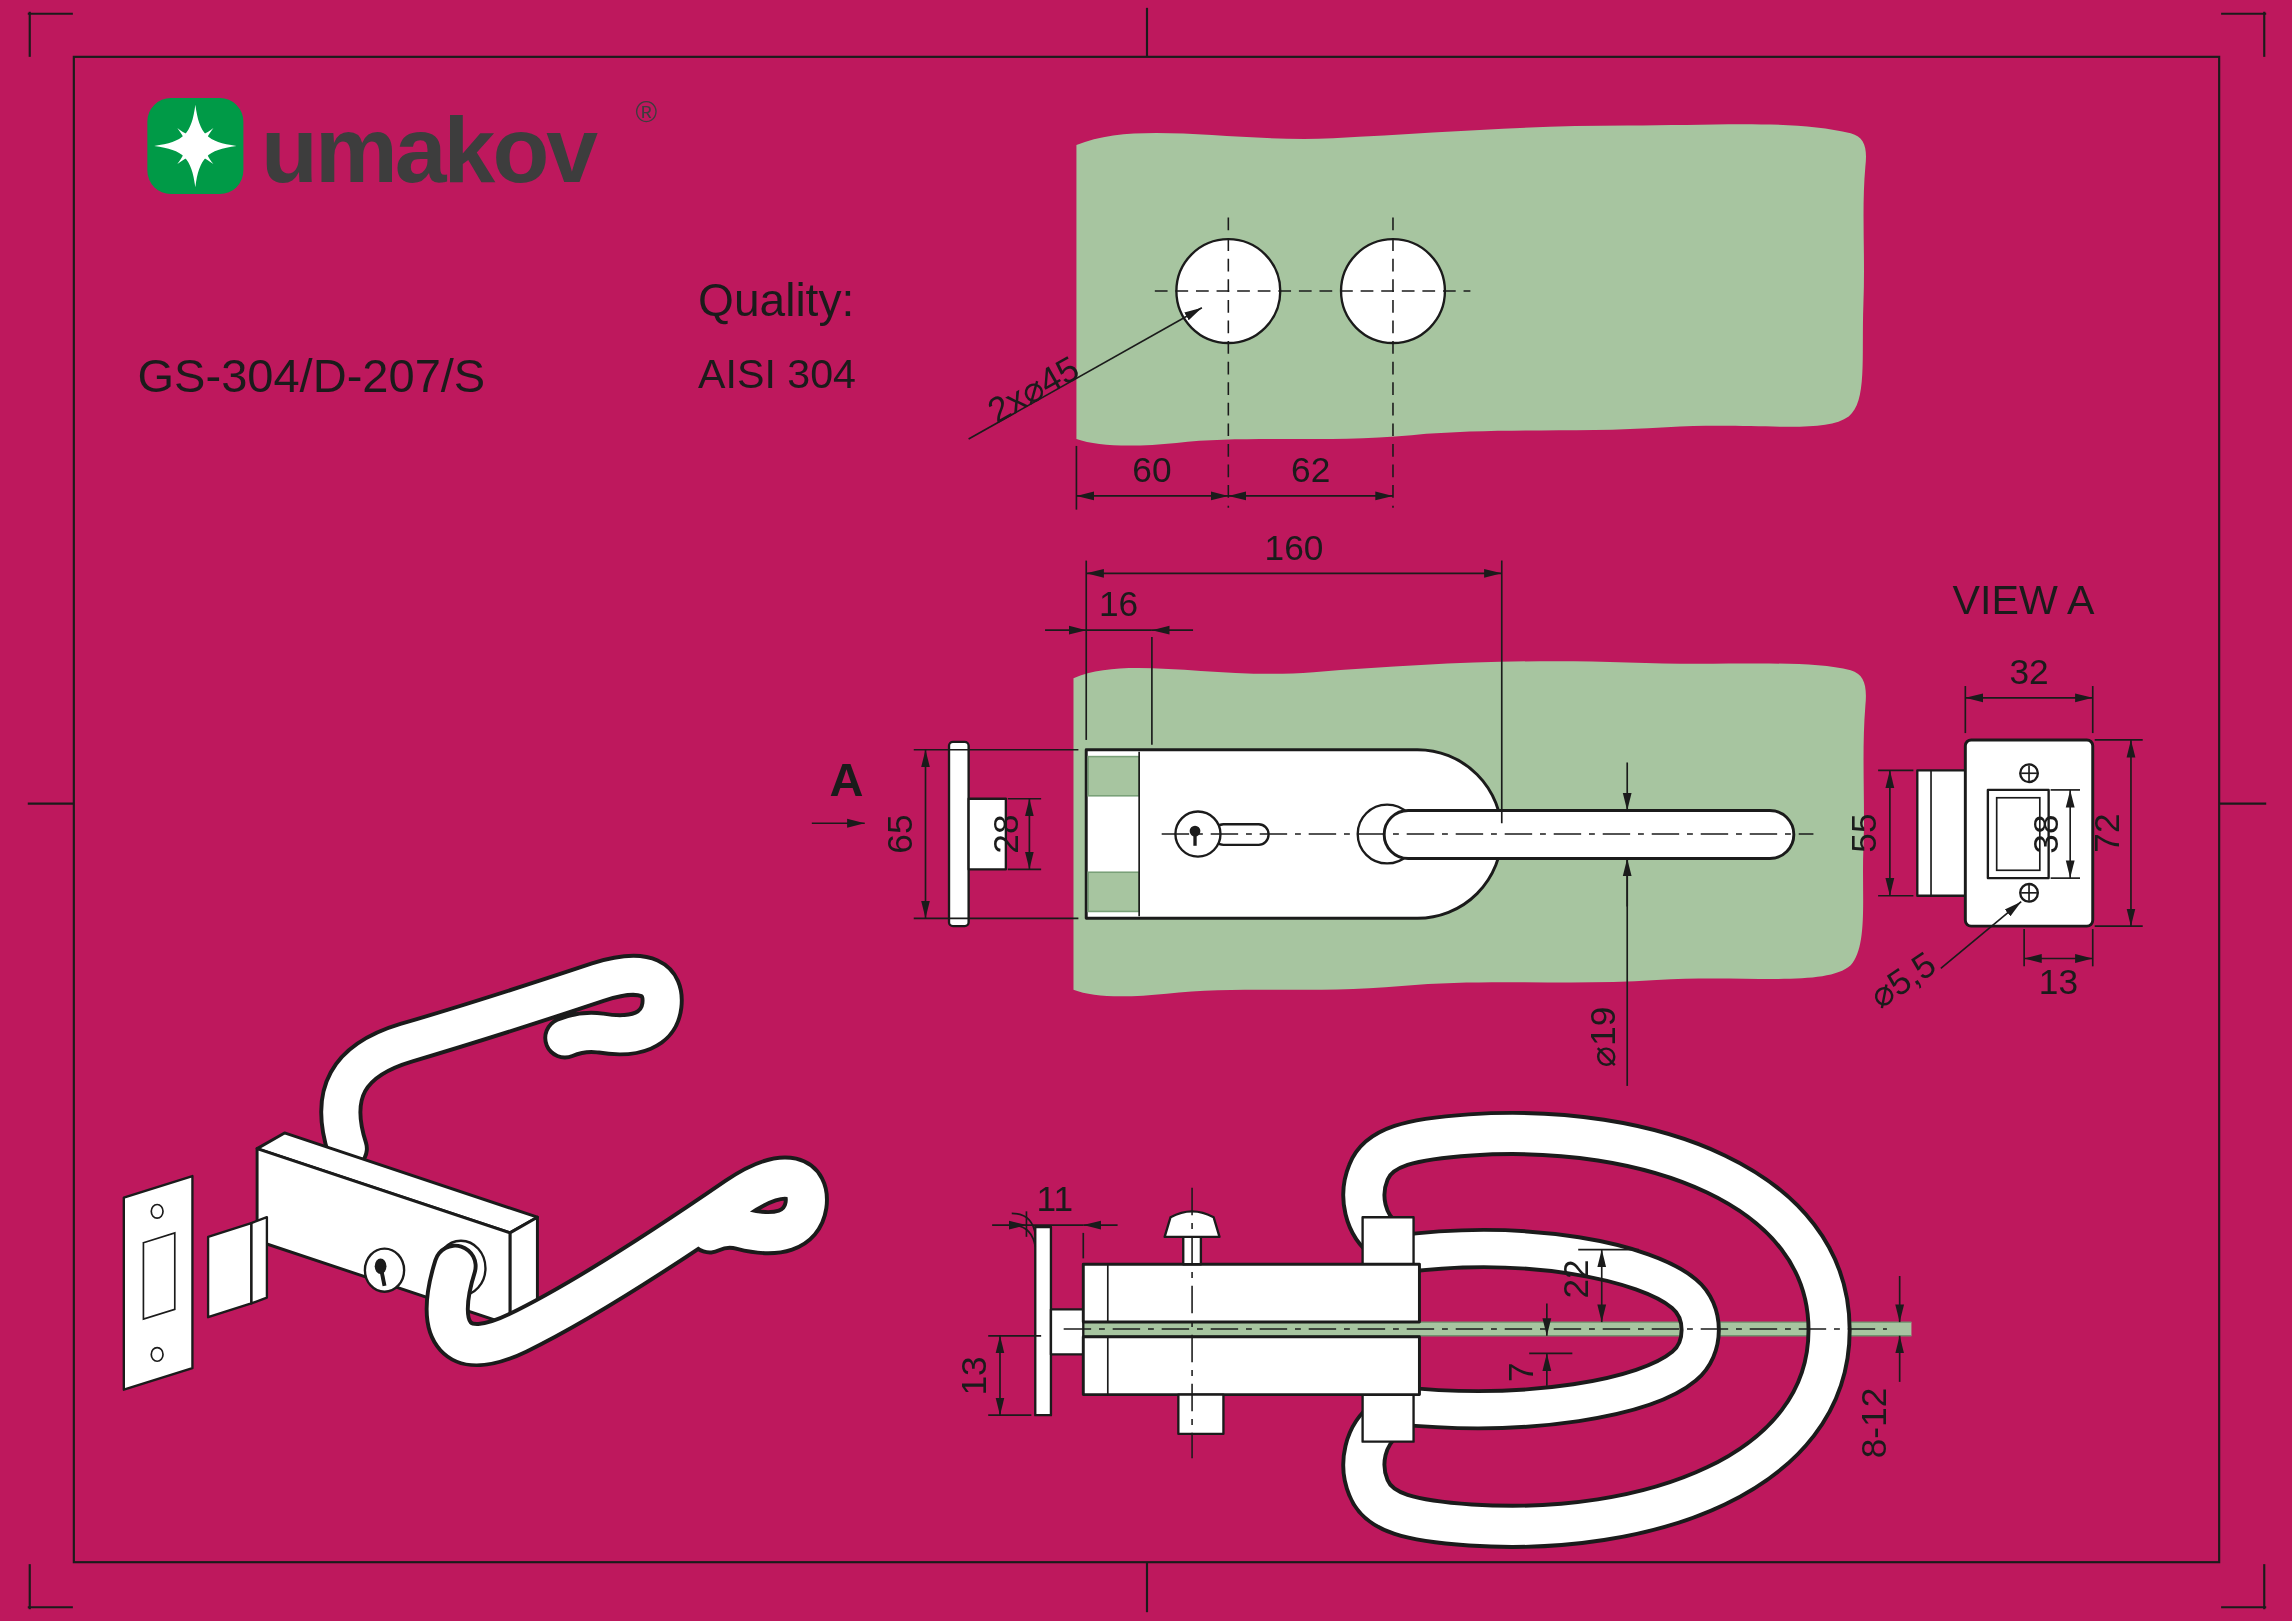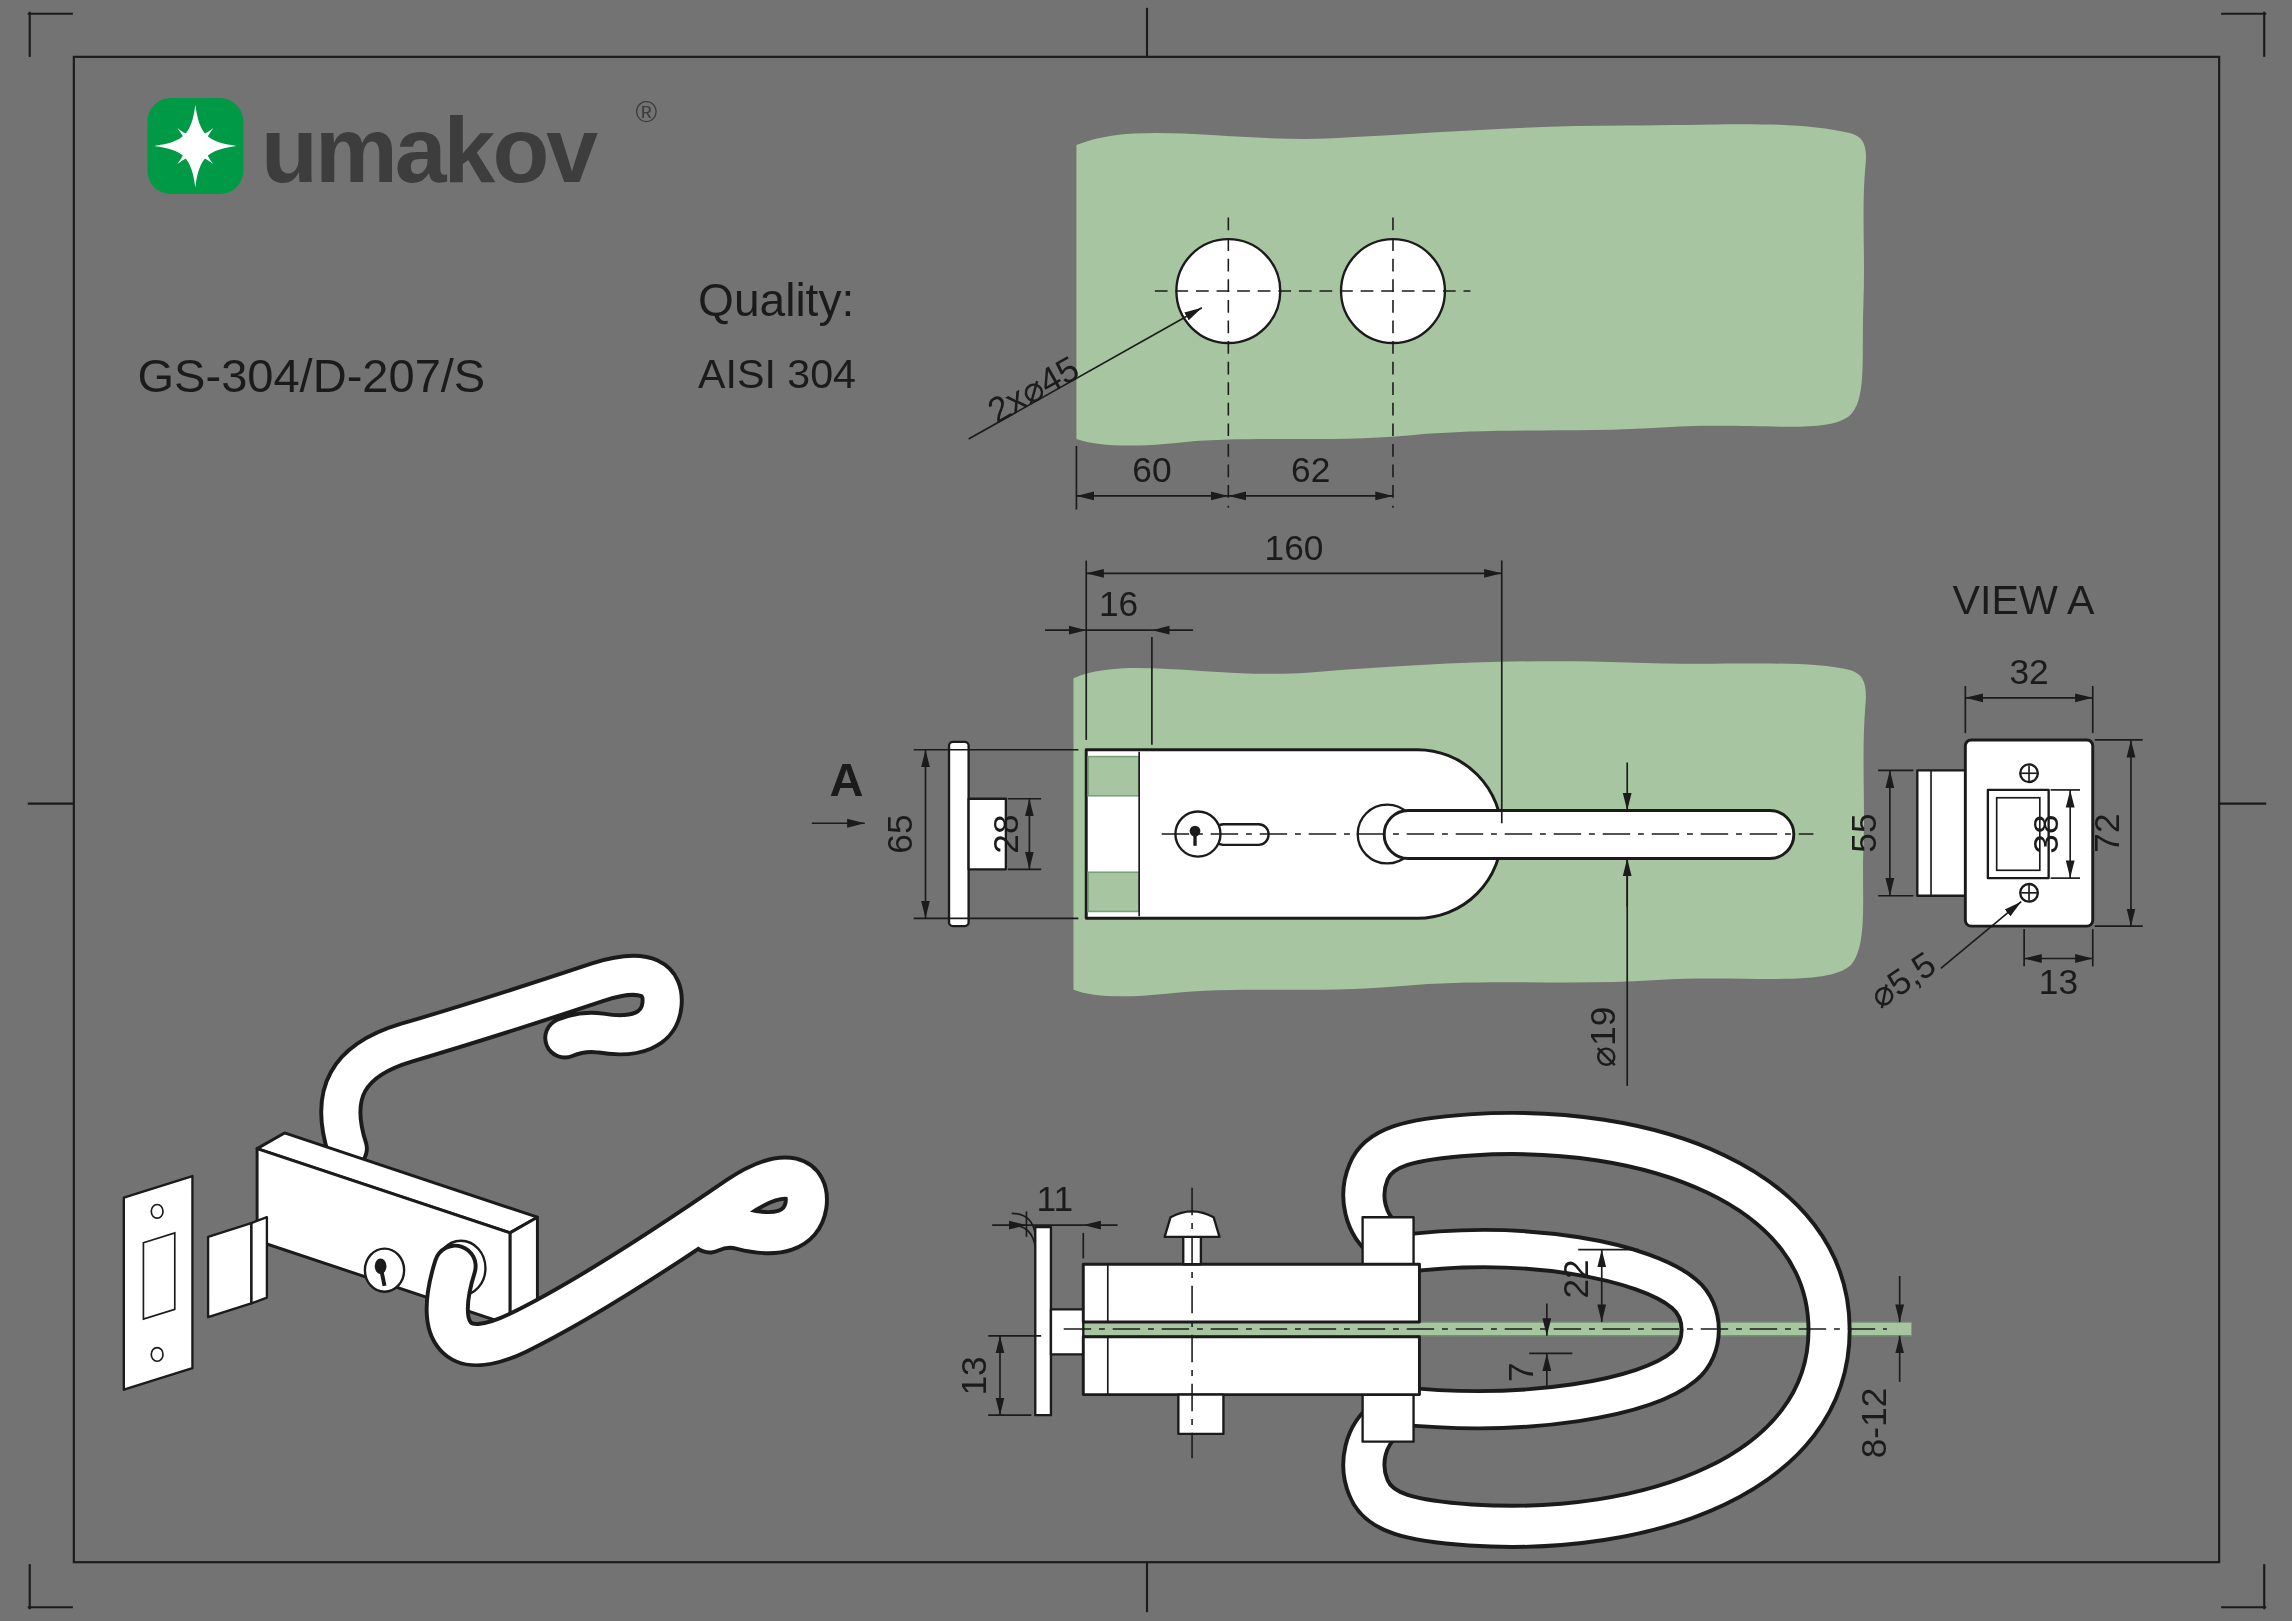--- a/index.html
+++ b/index.html
@@ -1,17 +1,17 @@
 <!DOCTYPE html>
 <html><head>
 <meta charset="utf-8">
 <style>
   html,body{margin:0;padding:0;background:#e8e8e8;}
   .sheet{
-    width:2293px;height:1621px;background:#737373;position:relative;
+    width:2293px;height:1621px;background:#be185d;position:relative;
     font-family:"Liberation Sans","DejaVu Sans",sans-serif;
   }
   svg text{font-family:"Liberation Sans","DejaVu Sans",sans-serif;fill:#1b1b1b;}
   .ol  {fill:#fff;stroke:#1b1b1b;stroke-width:3;stroke-linejoin:round;}
   .ol2 {fill:#fff;stroke:#1b1b1b;stroke-width:2.4;stroke-linejoin:round;}
   .thin{fill:none;stroke:#1b1b1b;stroke-width:1.7;}
   .dim {fill:none;stroke:#1b1b1b;stroke-width:1.7;}
   .dash{fill:none;stroke:#1b1b1b;stroke-width:1.6;stroke-dasharray:13 8;}
   .cl  {fill:none;stroke:#1b1b1b;stroke-width:1.6;stroke-dasharray:28 8 6 8;}
   .glass{fill:#a7c5a0;stroke:none;}

